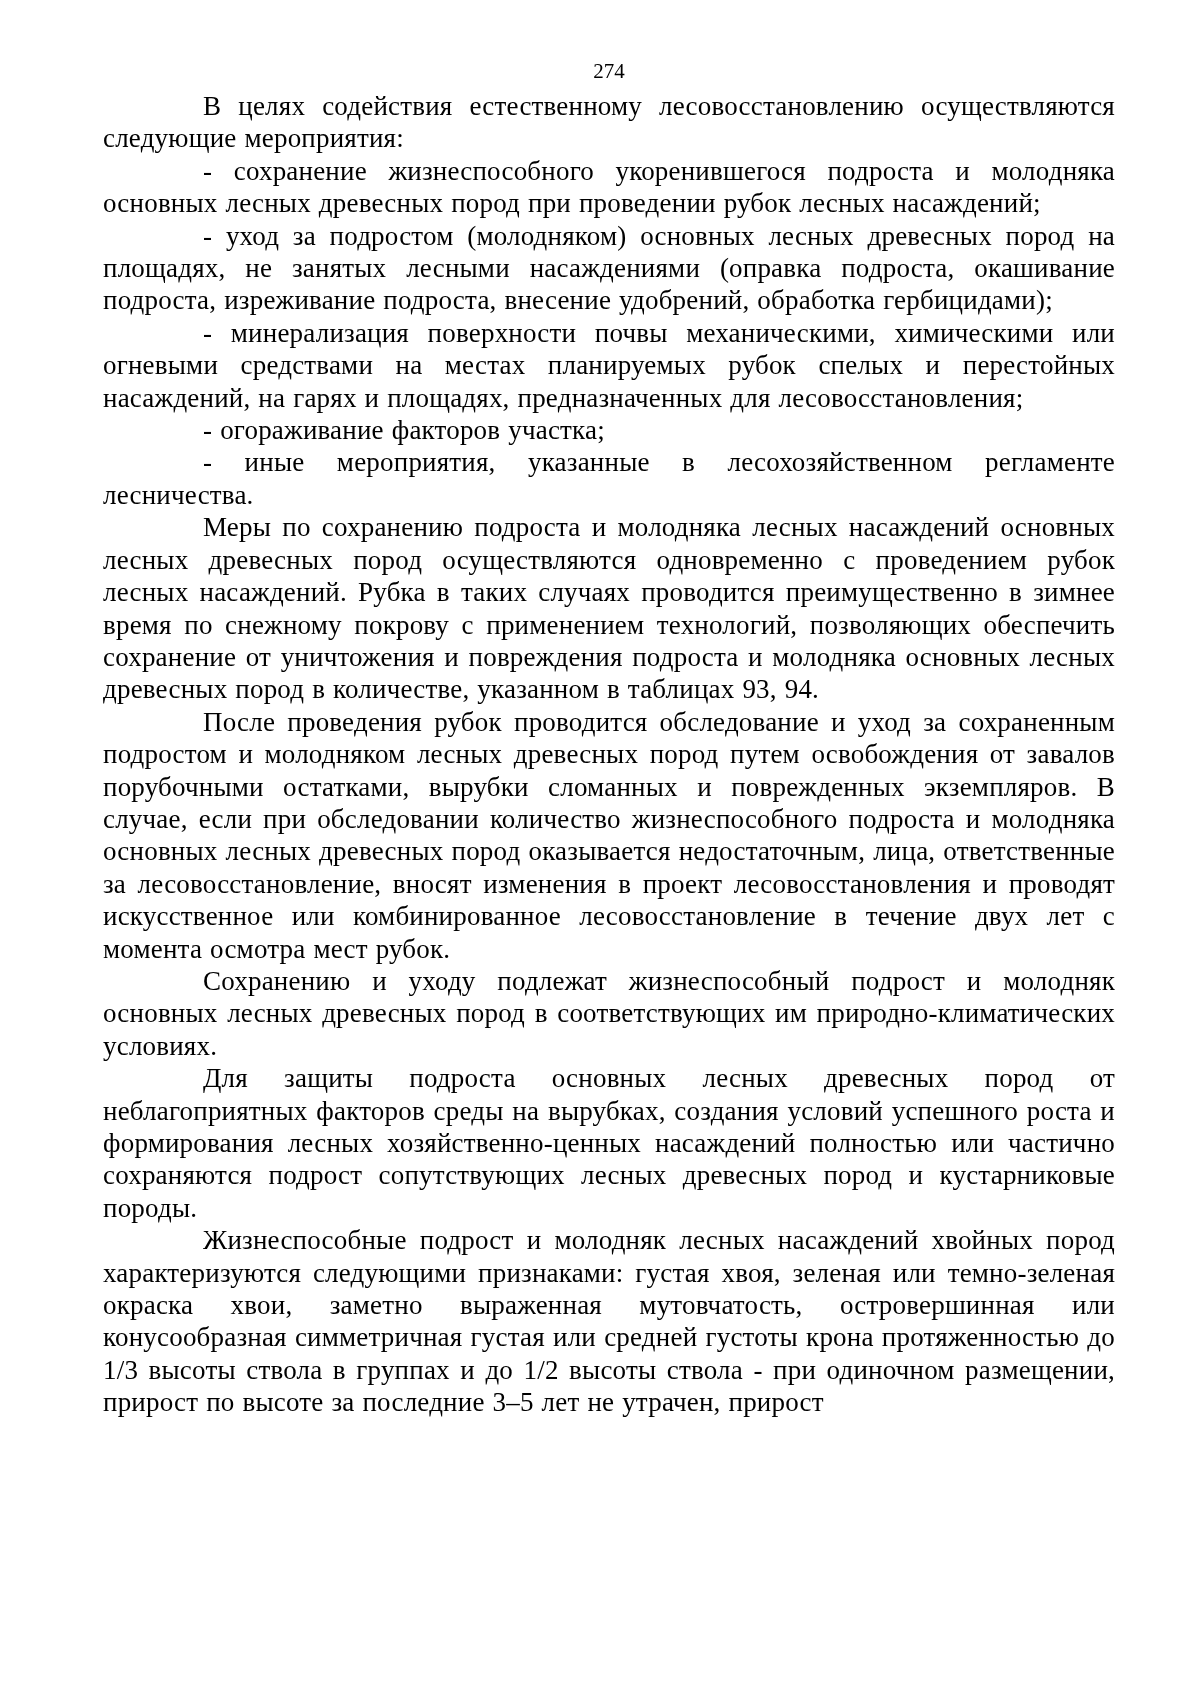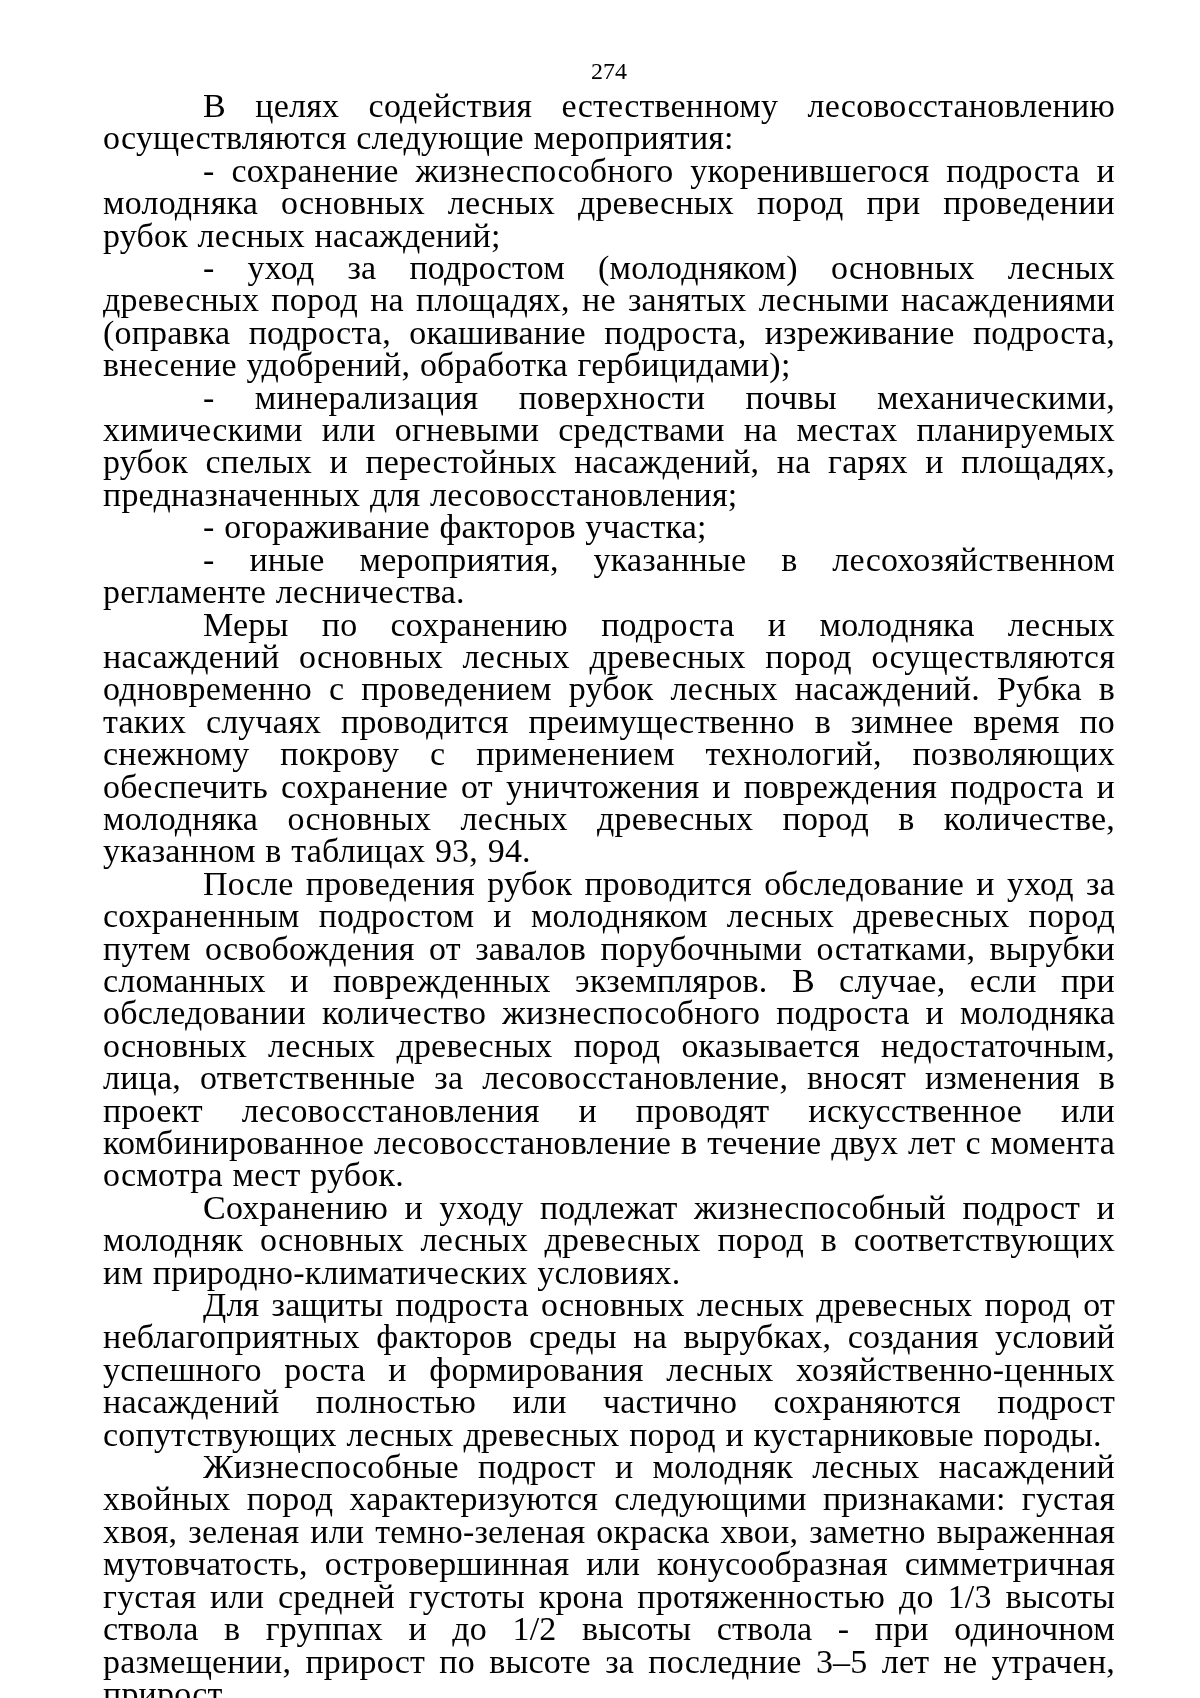--- a/index.html
+++ b/index.html
@@ -15,33 +15,33 @@
     color: #000000;
     font-family: "Liberation Serif", "DejaVu Serif", serif;
     overflow: hidden;
   }
   .page-number {
     position: absolute;
     top: 56px;
     left: 103px;
     width: 1012px;
     text-align: center;
-    font-size: 24px;
+    font-size: 21px;
     line-height: 30px;
   }
   .content {
     position: absolute;
     top: 90px;
     left: 103px;
     width: 1012px;
   }
   .content p {
     margin: 0;
     padding: 0;
-    font-size: 34px;
+    font-size: 27px;
     line-height: 32.4px;
     text-align: justify;
     text-indent: 100px;
     letter-spacing: 0.2px;
     word-spacing: 1px;
   }
 </style>
 </head>
 <body>
 

